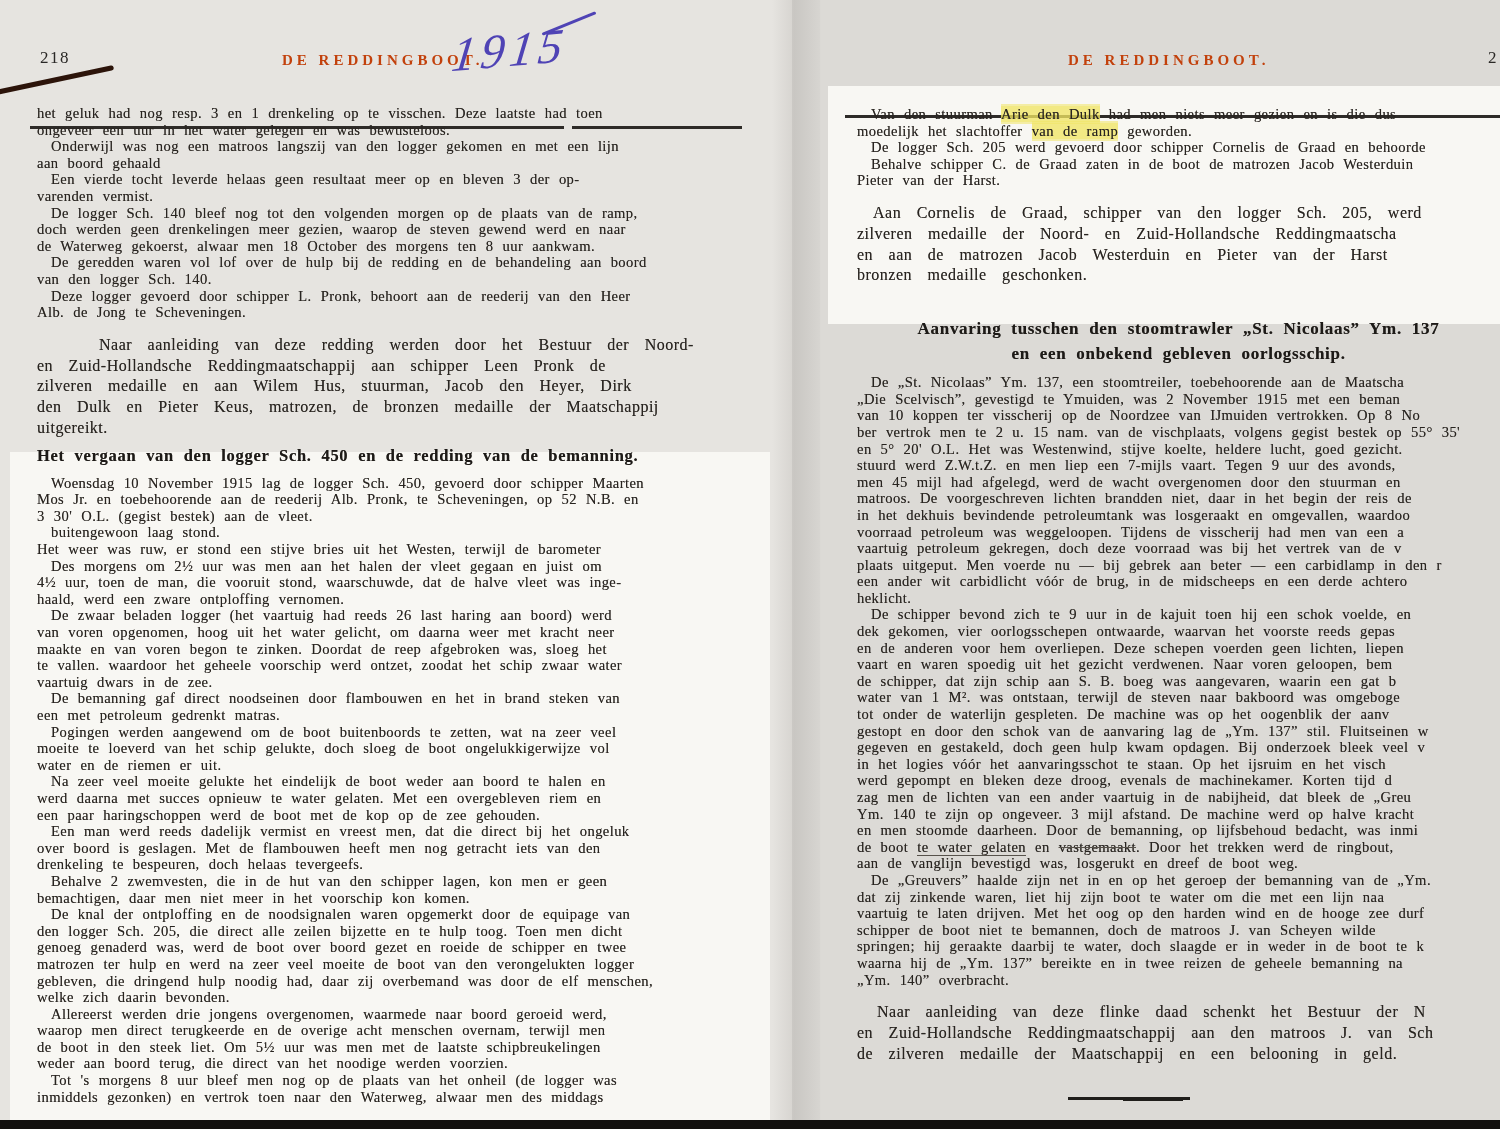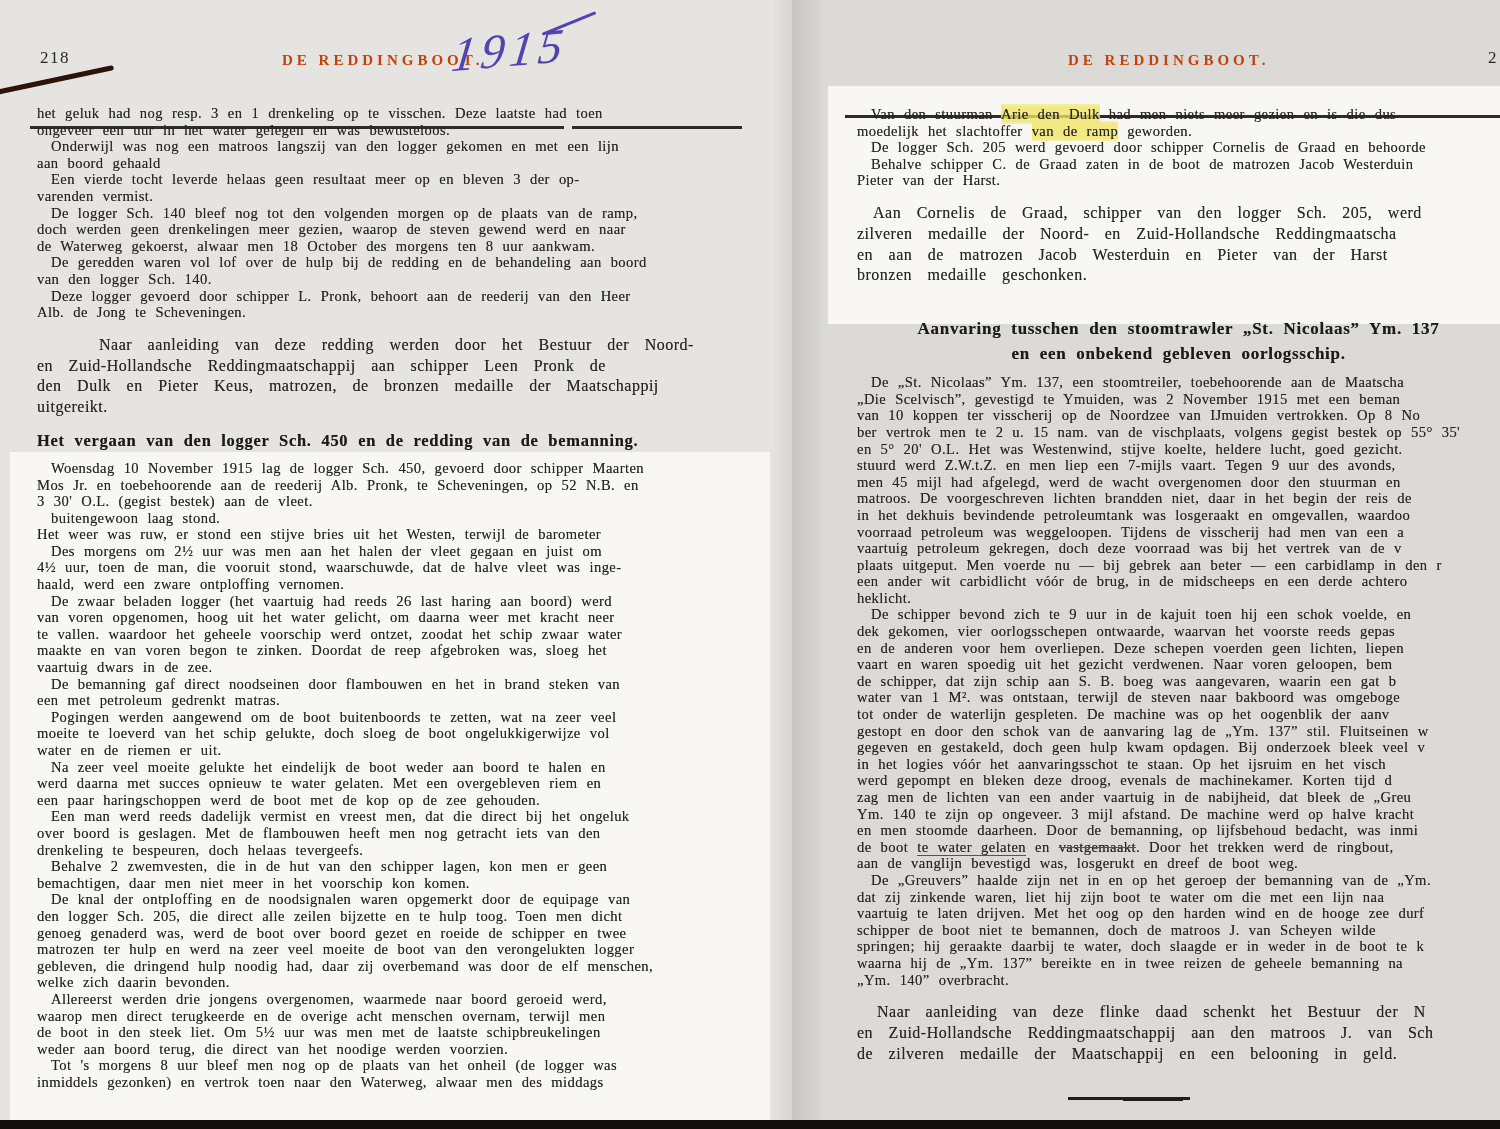--- a/index.html
+++ b/index.html
@@ -33,21 +33,21 @@
   .textcol { position:absolute; }
   .tline { white-space:nowrap; line-height:16.6px; font-size:14.6px;
            word-spacing:5px; letter-spacing:.4px;
            text-shadow:0 0 .5px rgba(45,40,34,.55); }
   .para .tline:first-child { text-indent:14px; }
   .para.noindent .tline:first-child { text-indent:0; }
   .para.loose { margin-top:14px; }
   .para.loose .tline { font-size:16px; line-height:20.8px; word-spacing:11px; letter-spacing:.5px; }
 
   .sec-heading { font-weight:bold; font-size:16.5px; letter-spacing:.7px; word-spacing:5px;
-                 margin-top:12px; white-space:nowrap; line-height:22px; color:#1d1a17;
+                 margin-top:6px; white-space:nowrap; line-height:22px; color:#1d1a17;
                  text-shadow:0 0 .5px rgba(30,26,22,.6); }
   #right-col .sec-heading { text-align:center; margin-top:30px; line-height:25px; font-size:17px; }
   .body-block { margin-top:8px; }
 
   .hl { background:rgba(240,229,100,.78); box-shadow:0 -2px 0 rgba(240,229,100,.55), 0 2px 0 rgba(240,229,100,.55);text-align:right; }
   .ul { border-bottom:1.6px solid #57524b; }
   .st { text-decoration:line-through; text-decoration-color:#57524b; }
 
   .end-rule { position:absolute; left:1068px; top:1097px; width:122px; height:3px; background:#201e1b; }
   .end-rule:after { content:""; position:absolute; left:55px; top:2px; width:60px; height:2px; background:#201e1b; }
@@ -99,20 +99,21 @@
           <div class="tline">De geredden waren vol lof over de hulp bij de redding en de behandeling aan boord</div>
           <div class="tline">van den logger Sch. 140.</div>
         </div>
         <div class="para">
           <div class="tline">Deze logger gevoerd door schipper L. Pronk, behoort aan de reederij van den Heer</div>
           <div class="tline">Alb. de Jong te Scheveningen.</div>
         </div>
         <div class="para loose">
           <div class="tline" style="text-indent: 62px;">Naar aanleiding van deze redding werden door het Bestuur der Noord-</div>
           <div class="tline">en Zuid-Hollandsche Reddingmaatschappij aan schipper Leen Pronk de</div>
+          <div class="tline">zilveren medaille en aan Wilem Hus, stuurman, Jacob den Heyer, Dirk</div>
           <div class="tline">den Dulk en Pieter Keus, matrozen, de bronzen medaille der Maatschappij</div>
           <div class="tline">uitgereikt.</div>
         </div>
       </div>
     <div class="sec-heading">Het vergaan van den logger Sch. 450 en de redding van de bemanning.</div>
     <div class="body-block">
         <div class="para">
           <div class="tline">Woensdag 10 November 1915 lag de logger Sch. 450, gevoerd door schipper Maarten</div>
           <div class="tline">Mos Jr. en toebehoorende aan de reederij Alb. Pronk, te Scheveningen, op 52 N.B. en</div>
           <div class="tline">3 30' O.L. (gegist bestek) aan de vleet.</div>
@@ -122,22 +123,22 @@
           <div class="tline">Het weer was ruw, er stond een stijve bries uit het Westen, terwijl de barometer</div>
         </div>
         <div class="para">
           <div class="tline">Des morgens om 2½ uur was men aan het halen der vleet gegaan en juist om</div>
           <div class="tline">4½ uur, toen de man, die vooruit stond, waarschuwde, dat de halve vleet was inge-</div>
           <div class="tline">haald, werd een zware ontploffing vernomen.</div>
         </div>
         <div class="para">
           <div class="tline">De zwaar beladen logger (het vaartuig had reeds 26 last haring aan boord) werd</div>
           <div class="tline">van voren opgenomen, hoog uit het water gelicht, om daarna weer met kracht neer</div>
+          <div class="tline">maakte en van voren begon te zinken. Doordat de reep afgebroken was, sloeg het</div>
           <div class="tline">te vallen. waardoor het geheele voorschip werd ontzet, zoodat het schip zwaar water</div>
-          <div class="tline">maakte en van voren begon te zinken. Doordat de reep afgebroken was, sloeg het</div>
           <div class="tline">vaartuig dwars in de zee.</div>
         </div>
         <div class="para">
           <div class="tline">De bemanning gaf direct noodseinen door flambouwen en het in brand steken van</div>
           <div class="tline">een met petroleum gedrenkt matras.</div>
         </div>
         <div class="para">
           <div class="tline">Pogingen werden aangewend om de boot buitenboords te zetten, wat na zeer veel</div>
           <div class="tline">moeite te loeverd van het schip gelukte, doch sloeg de boot ongelukkigerwijze vol</div>
           <div class="tline">water en de riemen er uit.</div>

